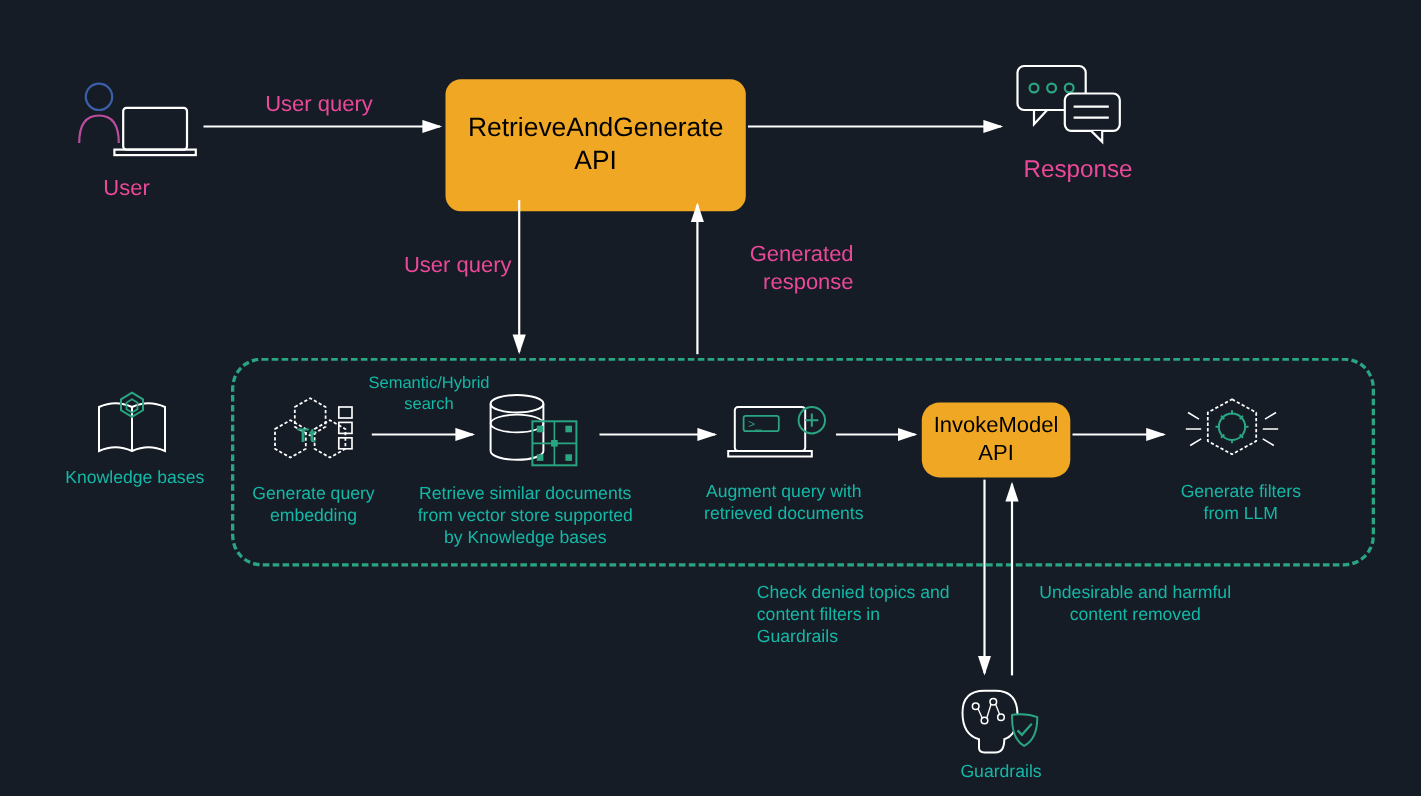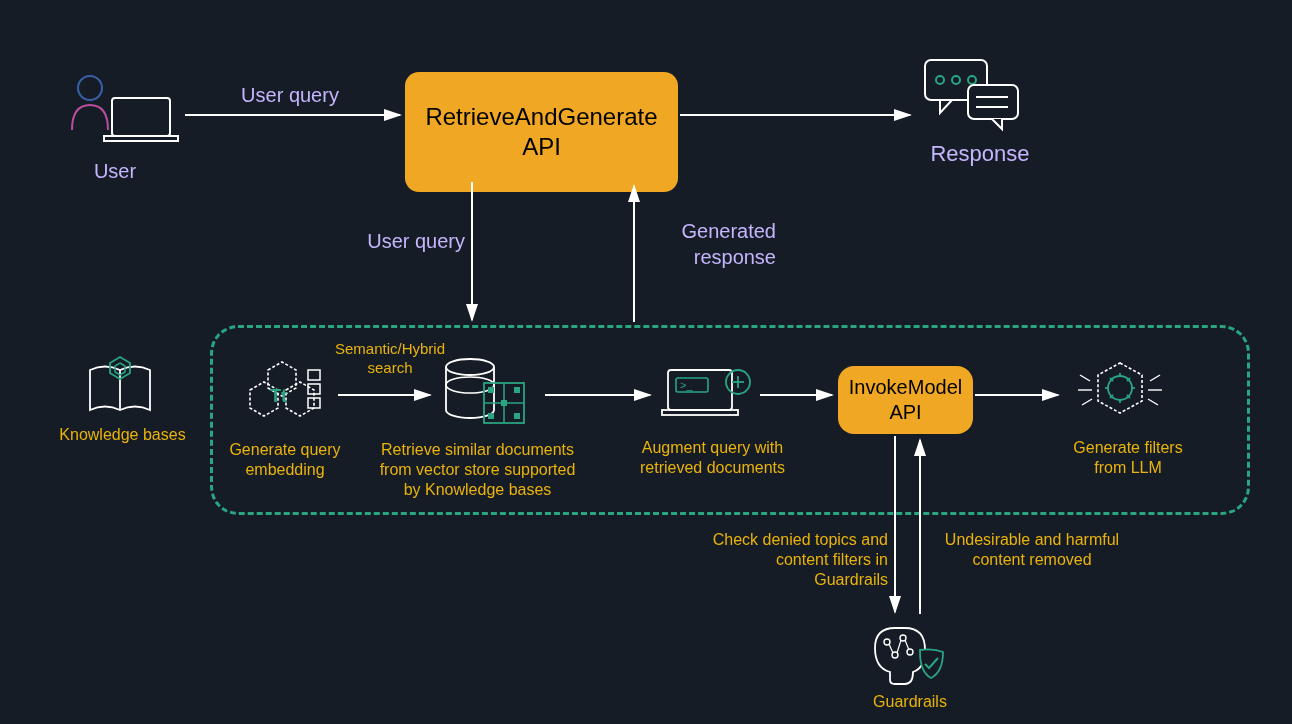--- a/index.html
+++ b/index.html
@@ -7,28 +7,28 @@
     background: #161c26;
     width: 1292px;
     height: 724px;
     position: relative;
     font-family: -apple-system, BlinkMacSystemFont, "Segoe UI", Arial, sans-serif;
     color: #ffffff;
     overflow: hidden;
   }
   .label {
     position: absolute;
-    color: #c4b5fd;
+    color: #ec4899;
     font-size: 20px;
     text-align: center;
     line-height: 1.3;
   }
   .small-label {
     position: absolute;
-    color: #eab308;
+    color: #14b8a6;
     font-size: 16px;
     text-align: center;
     line-height: 1.25;
   }
   .api-box {
     position: absolute;
     background: #f0a724;
     color: #000000;
     border-radius: 14px;
     display: flex;
@@ -248,21 +248,21 @@
 <div class="small-label" style="left:620px; top:438px; width:185px;">
   <span>Augment query with</span><br>
   <span>retrieved documents</span>
 </div>
 
 <div class="small-label" style="left:1048px; top:438px; width:160px;">
   <span>Generate filters</span><br>
   <span>from LLM</span>
 </div>
 
-<div class="small-label" style="left:688px; top:530px; width:200px; text-align:right;">
+<div class="small-label" style="left:688px; top:530px; width:200px; text-align:left;">
   <span>Check denied topics and</span><br>
   <span>content filters in</span><br>
   <span>Guardrails</span>
 </div>
 
 <div class="small-label" style="left:932px; top:530px; width:200px; text-align:center;">
   <span>Undesirable and harmful</span><br>
   <span>content removed</span>
 </div>
 

